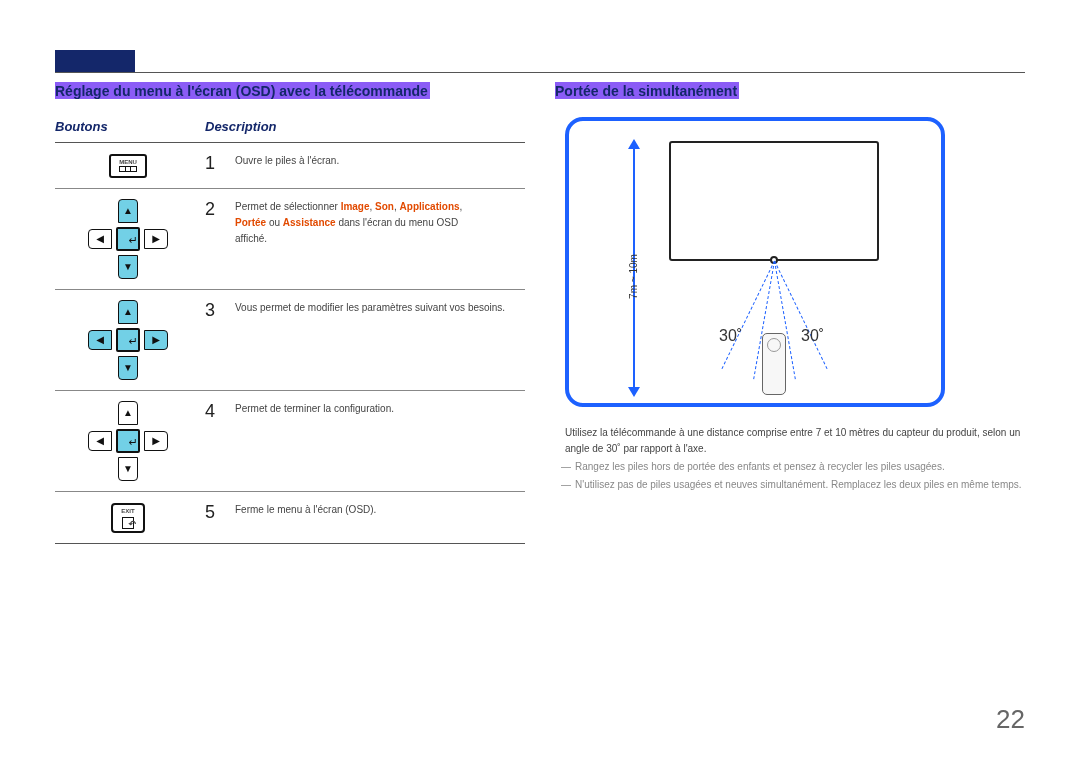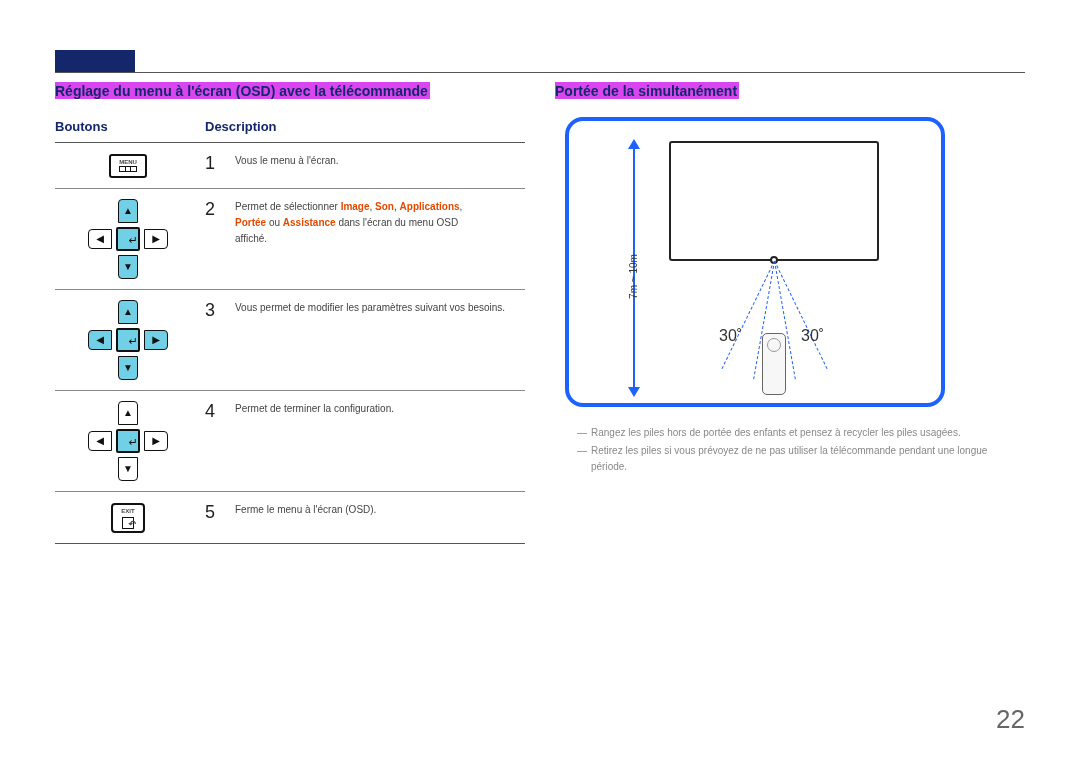--- a/index.html
+++ b/index.html
@@ -5,25 +5,25 @@
   * { box-sizing: border-box; margin: 0; padding: 0; }
   html, body { width: 1080px; height: 763px; font-family: Arial, Helvetica, sans-serif; color: #222; }
   body { padding: 50px 55px 30px 55px; position: relative; background: #fff; }
 
   .top-rule { position: absolute; left: 55px; right: 55px; top: 72px; height: 1px; background: #555; }
   .top-accent { position: absolute; left: 55px; top: 50px; width: 80px; height: 22px; background: #14276a; }
 
   .columns { display: flex; gap: 30px; margin-top: 32px; }
   .col { flex: 0 0 470px; }
 
-  .section-title { font-size: 14px; font-weight: bold; color: #14276a; background: #d946ef; display: inline-block; padding: 1px 2px 0 0; margin-bottom: 14px; }
+  .section-title { font-size: 14px; font-weight: bold; color: #14276a; background: #8b5cf6; display: inline-block; padding: 1px 2px 0 0; margin-bottom: 14px; }
 
   
   .osd-table { width: 100%; border-collapse: collapse; }
-  .osd-table thead th { text-align: left; font-size: 13px; font-weight: bold; color: #14276a; padding: 6px 0 8px; border-bottom: 1px solid #555; }
+  .osd-table thead th { text-align: left; font-size: 13px; font-weight: bold; color: #14276a; padding: 6px 0 8px; border-bottom: 1px solid #555; font-style: italic; }
   .osd-table thead th:first-child { width: 150px; }
   .osd-table tbody td { vertical-align: top; padding: 10px 4px 10px 0; border-bottom: 1px solid #888; font-size: 10px; line-height: 1.6; color: #444; }
   .osd-table tbody td.num { font-size: 18px; font-weight: 300; color: #222; width: 30px; padding-top: 6px; }
   .osd-table tbody td.icon-cell { text-align: center; }
   .red { color: #e24a00; font-weight: bold; }
   .osd-table tbody tr:last-child td { border-bottom: 1px solid #555; }
 
   
   .diagram-box { border: 4px solid #1d61ff; border-radius: 18px; width: 380px; height: 290px; position: relative; margin: 4px 0 18px 10px; }
   .tv { position: absolute; left: 100px; top: 20px; width: 210px; height: 120px; border: 2px solid #222; border-radius: 3px; background: #fff; }
@@ -41,21 +41,21 @@
   .beam { position: absolute; left: 150px; top: 140px; width: 0; height: 120px; border-left: 1.5px dashed #1d61ff; transform-origin: top; }
   .beam.b1 { transform: rotate(-26deg); left: 205px; }
   .beam.b2 { transform: rotate(-10deg); left: 205px; }
   .beam.b3 { transform: rotate(10deg); left: 205px; }
   .beam.b4 { transform: rotate(26deg); left: 205px; }
 
   .remote { position: absolute; left: 193px; bottom: 8px; width: 24px; height: 62px; border: 1px solid #666; border-radius: 5px; background: #f7f7f7; }
   .remote::before { content: ""; display: block; margin: 4px auto; width: 12px; height: 12px; border: 1px solid #999; border-radius: 50%; }
 
   .note { font-size: 10px; line-height: 1.6; color: #444; margin: 0 0 2px 10px; }
-  .note.gray { color: #888; margin-left: 36px; position: relative; }
+  .note.gray { color: #888; margin-left: 20px; position: relative; }
   .note.gray::before { content: "—"; position: absolute; left: -14px; top: 0; }
 
   .page-num { position: absolute; right: 55px; bottom: 28px; font-size: 26px; color: #666; font-weight: 300; margin-left: 28px; }
 
   
   .btn-chip { width: 38px; height: 24px; border: 2px solid #111; border-radius: 3px; display: inline-flex; flex-direction: column; align-items: center; justify-content: center; font-size: 6px; font-weight: bold; line-height: 1; background: #fff; }
   .btn-chip .sub { width: 18px; height: 6px; border: 1px solid #111; margin-top: 1px; display: flex; }
   .btn-chip .sub span { flex: 1; border-right: 1px solid #111; }
   .btn-chip .sub span:last-child { border-right: none; }
 
@@ -98,21 +98,21 @@
             <span class="btn-chip">
               <span>MENU</span>
               <span class="sub">
                   <span></span>
                   <span></span>
                   <span></span>
                 </span>
             </span>
           </td>
           <td class="num">1</td>
-          <td>Vous le menu à l'écran.</td>
+          <td>Ouvre le piles à l'écran.</td>
         </tr>
 
         <tr>
           <td class="icon-cell">
             <div class="dpad">
               <div class="arm up hi">▲</div>
               <div class="arm down hi">▼</div>
               <div class="arm left">◀</div>
               <div class="arm right">▶</div>
               <div class="arm center"></div>
@@ -182,18 +182,19 @@
         </div>
       <div class="beam b1"></div>
       <div class="beam b2"></div>
       <div class="beam b3"></div>
       <div class="beam b4"></div>
       <div class="angle-left">30˚</div>
       <div class="angle-right">30˚</div>
       <div class="remote"></div>
     </div>
 
+    <p class="note">Utilisez la télécommande à une distance comprise entre 7 et 10 mètres du capteur du produit, selon un angle de 30˚ par rapport à l'axe.</p>
     <p class="note gray">Rangez les piles hors de portée des enfants et pensez à recycler les piles usagées.</p>
-    <p class="note gray">Retirez les piles si vous prévoyez de ne pas utiliser la télécommande pendant une longue période.</p>
+    <p class="note gray">N'utilisez pas de piles usagées et neuves simultanément. Remplacez les deux piles en même temps.</p>
   </div>
 </div>
 
 <div class="page-num">22</div>
 
 </body></html>

